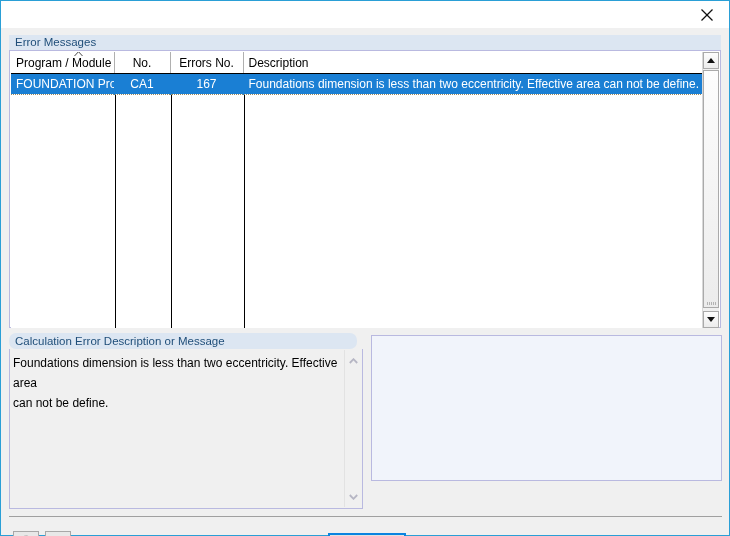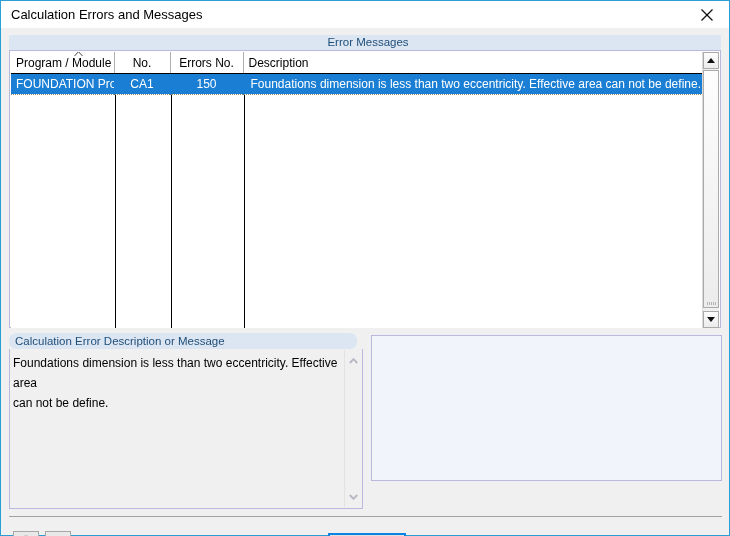--- a/index.html
+++ b/index.html
@@ -74,21 +74,20 @@
     position: absolute;
     left: 0; top: 0;
     width: 712px;
     height: 15px;
     background: #dce6f2;
     color: #1f4e79;
     font-size: 11.5px;
     padding: 1px 0 0 6px;
     box-sizing: border-box;
     white-space: nowrap;
-    text-align: center;
   }
   #grp-errors-body {
     position: absolute;
     left: 0; top: 15px;
     width: 712px;
     height: 278px;
     background: #ffffff;
     border: 1px solid #b9b9e0;
     box-sizing: border-box;
   }
@@ -125,21 +124,20 @@
   table.grid th:last-child { border-right: none; }
 
   table.grid td {
     font-size: 12px;
     height: 20px;
     padding: 0 0 0 5px;
     border-right: 1px solid #000000;
     white-space: nowrap;
     overflow: hidden;
     vertical-align: middle;
-    text-align: center;
   }
   table.grid td.center { text-align: center; padding-left: 0; }
   table.grid td:last-child { border-right: none; }
 
   tr.row-selected td {
     background: #1a7fd4;
     color: #ffffff;
     border-right-color: #1a7fd4;
     border-top: 1px dotted #9a8a60;
     border-bottom: 1px dotted #9a8a60;
@@ -321,21 +319,20 @@
     justify-content: center;
     cursor: default;
   }
 </style>
 </head>
 <body>
 
 <div id="window">
 
   <div id="titlebar">
-    <div id="title-text">Calculation Errors and Messages</div>
     <div id="close-x">
       <svg width="14" height="14" viewBox="0 0 14 14">
         <line x1="1.5" y1="1.5" x2="12.5" y2="12.5" stroke="#111" stroke-width="1.3"></line>
         <line x1="12.5" y1="1.5" x2="1.5" y2="12.5" stroke="#111" stroke-width="1.3"></line>
       </svg>
     </div>
   </div>
 
   <div id="client">
 
@@ -368,21 +365,21 @@
                 </th>
                 <th>
                   <span>Description</span>
                 </th>
               </tr>
             </thead>
             <tbody>
               <tr class="row-selected">
                 <td>FOUNDATION Pro</td>
                 <td class="center">CA1</td>
-                <td class="center">150</td>
+                <td class="center">167</td>
                 <td>Foundations dimension is less than two eccentricity. Effective area can not be define.</td>
               </tr>
             </tbody>
           </table>
 
           <div id="col-rules">
             <i style="left:103px"></i>
             <i style="left:159px"></i>
             <i style="left:232px"></i>
           </div>

